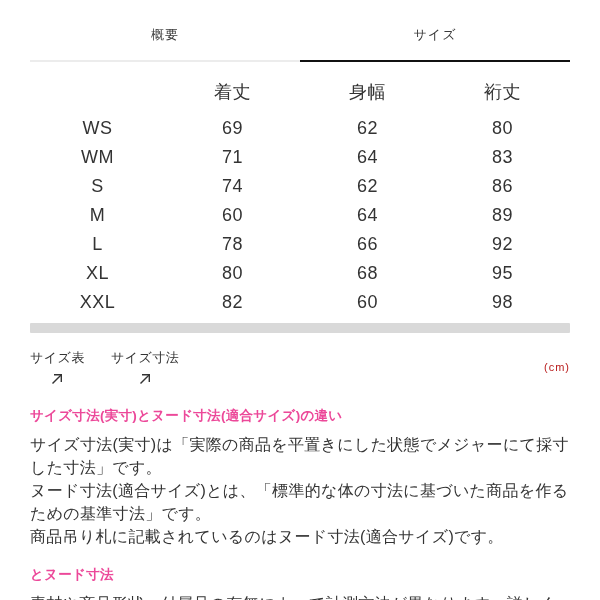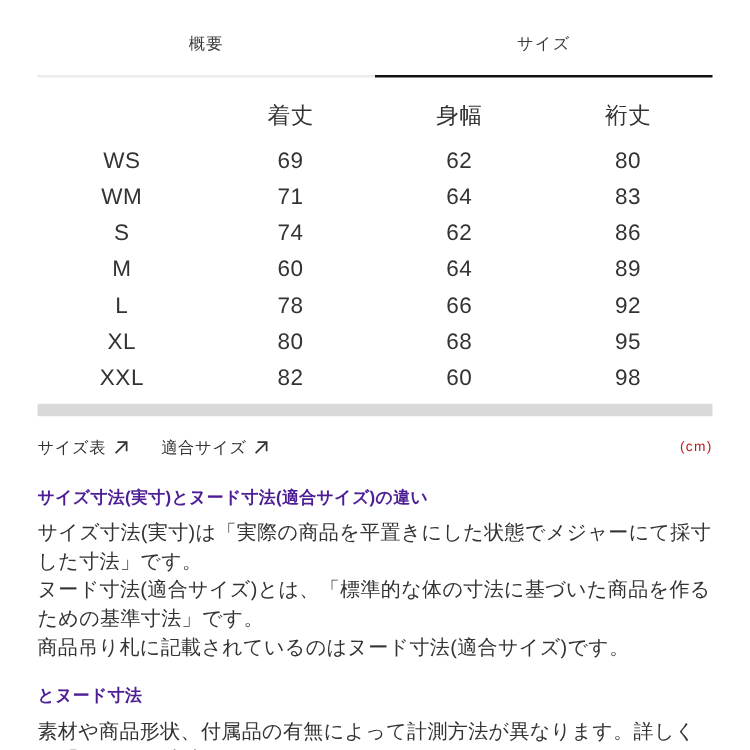--- a/index.html
+++ b/index.html
@@ -75,20 +75,21 @@
   }
   .link {
     display: inline-flex;
     align-items: center;
     gap: 6px;
     color: #333333;
     text-decoration: none;
     margin-right: 26px;
     cursor: pointer;
     letter-spacing: 0.5px;
+    flex-direction: column;
   }
   .link svg {
     display: block;
   }
   .unit {
     margin-left: auto;
     font-size: 11px;
     color: #b91c1c;
     letter-spacing: 1px;
   }
@@ -96,21 +97,21 @@
   .info-sections {
     margin-top: 22px;
   }
   .info-sections section {
     margin-top: 18px;
   }
   .info-sections h3 {
     margin: 0 0 8px 0;
     font-size: 13.5px;
     font-weight: bold;
-    color: #4c1d95;
+    color: #ec4899;
     letter-spacing: 0.3px;
   }
   .info-sections p {
     margin: 0;
     font-size: 16px;
     line-height: 23px;
     color: #333333;
     letter-spacing: 0.3px;
   }
 </style>
@@ -183,21 +184,21 @@
 
   <div class="links-row">
     <a class="link">
       <span>サイズ表</span>
       <svg width="12" height="12" viewBox="0 0 12 12" fill="none" stroke="#333333" stroke-width="1.4">
         <path d="M3 1.7 H10.3 V9"></path>
         <path d="M10.3 1.7 L1.5 10.5"></path>
       </svg>
     </a>
     <a class="link">
-      <span>適合サイズ</span>
+      <span>サイズ寸法</span>
       <svg width="12" height="12" viewBox="0 0 12 12" fill="none" stroke="#333333" stroke-width="1.4">
         <path d="M3 1.7 H10.3 V9"></path>
         <path d="M10.3 1.7 L1.5 10.5"></path>
       </svg>
     </a>
     <span class="unit">(cm)</span>
   </div>
 
   <div class="info-sections">
       <section>

